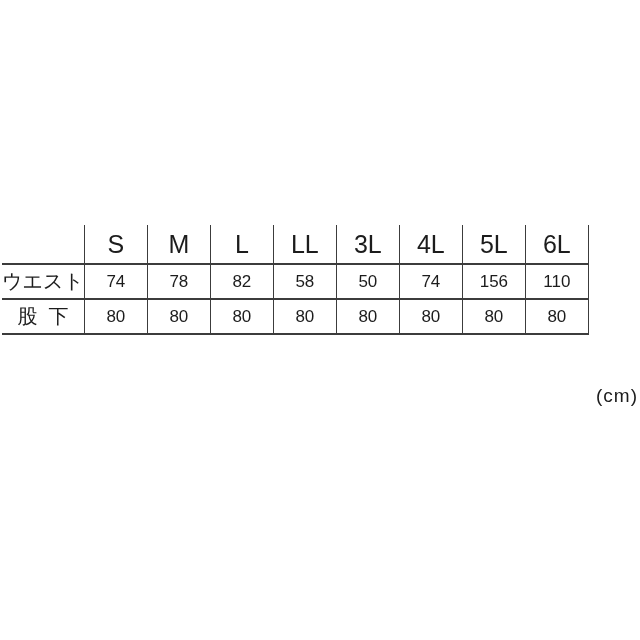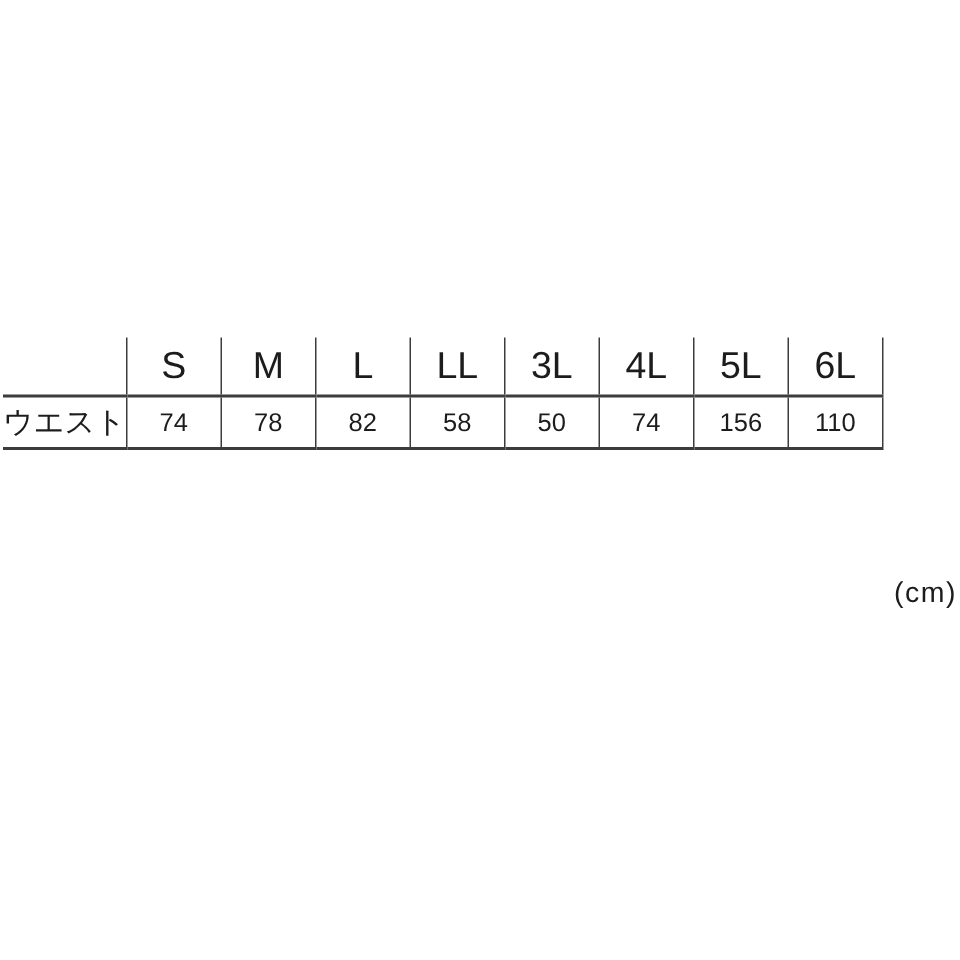--- a/index.html
+++ b/index.html
@@ -86,16 +86,27 @@
           <td class="row-label">ウエスト</td>
           <td>74</td>
           <td>78</td>
           <td>82</td>
           <td>58</td>
           <td>50</td>
           <td>74</td>
           <td>156</td>
           <td>110</td>
         </tr>
+        <tr>
+          <td class="row-label" style="letter-spacing: 11px; text-indent: 11px;">股下</td>
+          <td>80</td>
+          <td>80</td>
+          <td>80</td>
+          <td>80</td>
+          <td>80</td>
+          <td>80</td>
+          <td>80</td>
+          <td>80</td>
+        </tr>
       </tbody>
   </table>
   <span class="unit">(cm)</span>
 </div>
 
 </body></html>

